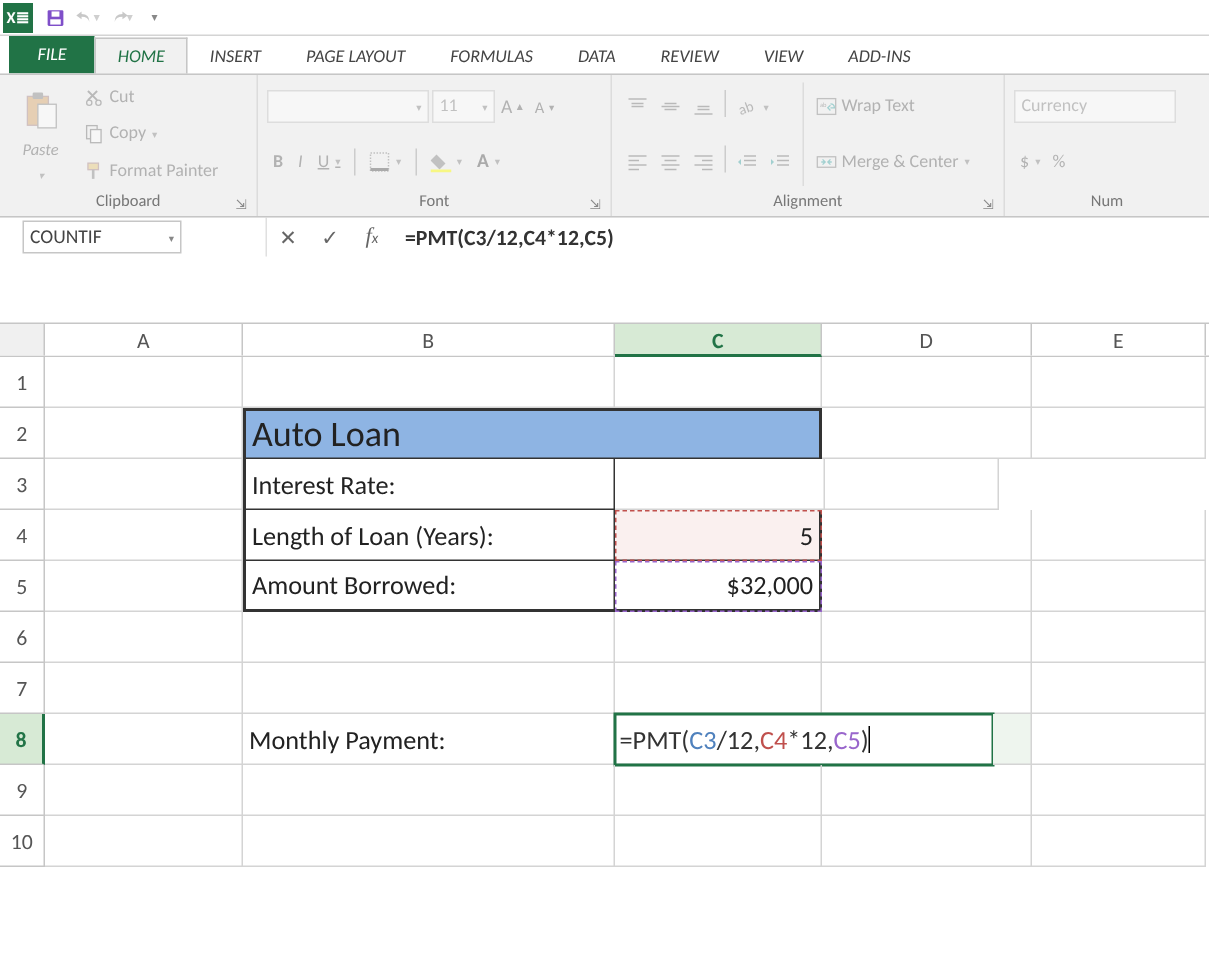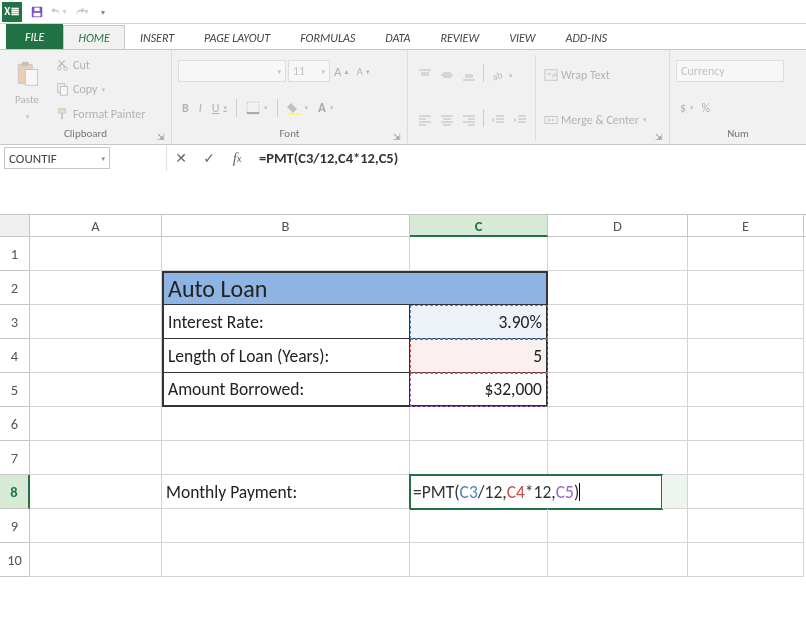--- a/index.html
+++ b/index.html
@@ -19,32 +19,32 @@
 .tabstrip .tab.file { background: #217346; color: #fff; padding: 5px 18px; }
 .tabstrip .tab.active { border-color: #c6c6c6; border-bottom: 1px solid #f1f1f1; background: #f1f1f1; color: #217346; position: relative; top: 1px; }
 
 
 .ribbon { height: 96px; background: #f1f1f1; border-top: 1px solid #c6c6c6; border-bottom: 1px solid #c6c6c6; display: flex; position: relative; }
 .ribbon .group { border-right: 1px solid #dcdcdc; display: flex; flex-direction: column; justify-content: space-between; padding: 3px 6px 2px; position: relative; }
 .ribbon .group-body { display: flex; flex: 1; }
 .ribbon .group-label { text-align: center; font-size: 11px; color: #777; height: 16px; line-height: 16px; position: relative; }
 .ribbon .launcher { position: absolute; right: 2px; bottom: 1px; width: 12px; height: 12px; font-size: 9px; color: #888; }
 .rbtn { padding: 2px 4px; display: flex; align-items: center; gap: 3px; font-size: 12px; color: #666; height: 22px; }
-.rbtn.big { flex-direction: column; height: auto; width: 42px; justify-content: center; gap: 6px; font-size: 11px; }
+.rbtn.big { flex-direction: column; height: auto; width: 42px; justify-content: center; gap: 6px; font-size: 11px; font-style: italic; }
 .rbtn svg { width: 14px; height: 14px; }
 .rbtn.big svg { width: 28px; height: 28px; }
 .vcol { display: flex; flex-direction: column; justify-content: space-around; }
 .ddarrow { font-size: 7px; color: #888; margin-left: 1px; }
 .disabled { opacity: .45; }
 .font-select { border: 1px solid #c6c6c6; background: #fff; height: 22px; display: flex; align-items: center; padding: 0 4px; font-size: 12px; color: #888; }
 .font-select.name { width: 108px; }
 .font-select.size { width: 42px; margin-left: 2px; }
 
 
-.fxbar { display: flex; align-items: flex-start; border-bottom: 1px solid #c6c6c6; background: #fff; }
+.fxbar { display: flex; align-items: flex-start; border-bottom: 1px solid #c6c6c6; background: #fff; padding-left: 11px; }
 .name-box { width: 106px; height: 22px; border: 1px solid #c6c6c6; margin: 2px 0 2px 4px; display: flex; align-items: center; padding: 0 4px; font-size: 13px; justify-content: space-between; }
 .fx-btns { display: flex; align-items: center; margin-left: 56px; border-left: 1px solid #e0e0e0; height: 26px; }
 .fx-btns .b { width: 28px; display: flex; align-items: center; justify-content: center; color: #666; height: 100%; font-size: 14px; }
 .fx-btns .fx { font-style: italic; font-family: "Times New Roman", serif; font-size: 15px; }
 .fx-input-wrap { flex: 1; padding: 4px 4px 2px 8px; }
 .fx-input { width: 100%; height: 60px; border: none; outline: none; font-size: 14.5px; color: #333; resize: none; font-weight: bold; }
 
 
 .grid { position: relative; }
 .colheads { display: flex; height: 22px; border-bottom: 1px solid #c6c6c6; font-size: 14.5px; }
@@ -297,20 +297,21 @@
         <div class="rbtn disabled">
           <svg viewBox="0 0 16 16">
               <rect x="1" y="4" width="14" height="8" fill="none" stroke="#888"></rect>
               <path d="M4 8 L7 8 M5 6 L7 8 L5 10 M12 8 L9 8 M11 6 L9 8 L11 10" stroke="#4aa" fill="none"></path>
             </svg>
           <span>Merge &amp; Center</span>
             <span class="ddarrow">▾</span>
         </div>
       </div>
     </div>
+    <div class="group-label">Alignment</div>
     <div class="launcher">⇲</div>
   </div>
 
   <div class="group" style="flex:1;border-right:none">
     <div class="group-body vcol">
       <div class="font-select disabled" style="width:108px">
           <span>Currency</span>
         </div>
       <div style="display:flex">
         <div class="rbtn disabled">
@@ -367,21 +368,20 @@
       <div class="cell wA"></div>
       <div class="cell merged-header" style="width:386px">Auto Loan</div>
       <div class="cell wD"></div>
       <div class="cell wE"></div>
     </div>
 
   <div class="row row3">
       <div class="rh">3</div>
       <div class="cell wA"></div>
       <div class="cell wB label-cell">Interest Rate:</div>
-      <div class="cell wC val-cell ref-c3">3.90%</div>
       <div class="cell wD"></div>
       <div class="cell wE"></div>
     </div>
 
   <div class="row row4">
       <div class="rh">4</div>
       <div class="cell wA"></div>
       <div class="cell wB label-cell">Length of Loan (Years):</div>
       <div class="cell wC val-cell ref-c4">5</div>
       <div class="cell wD"></div>

